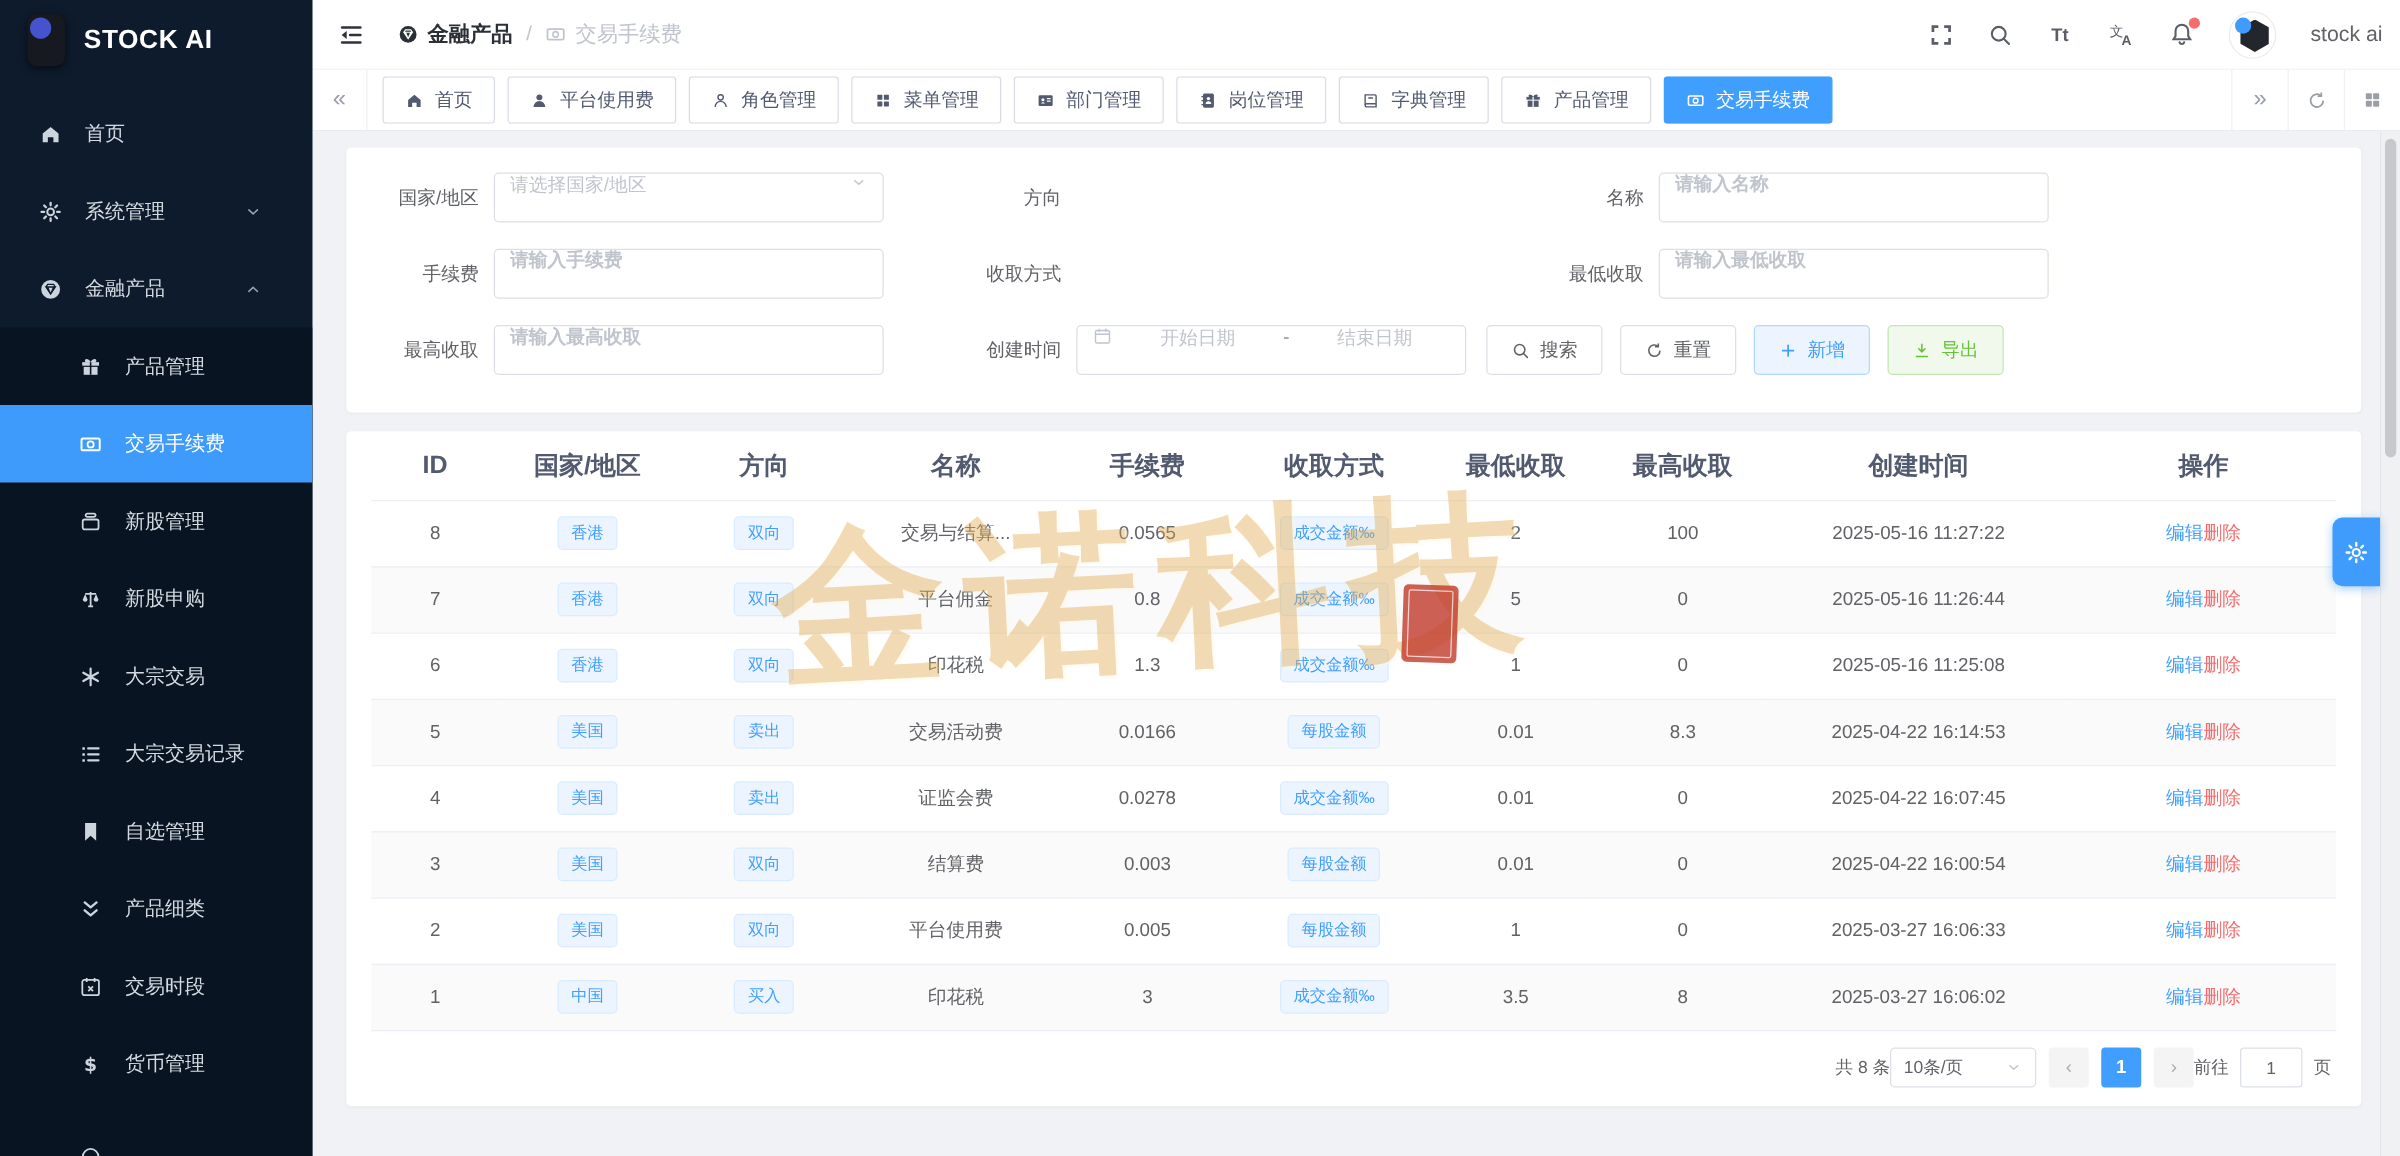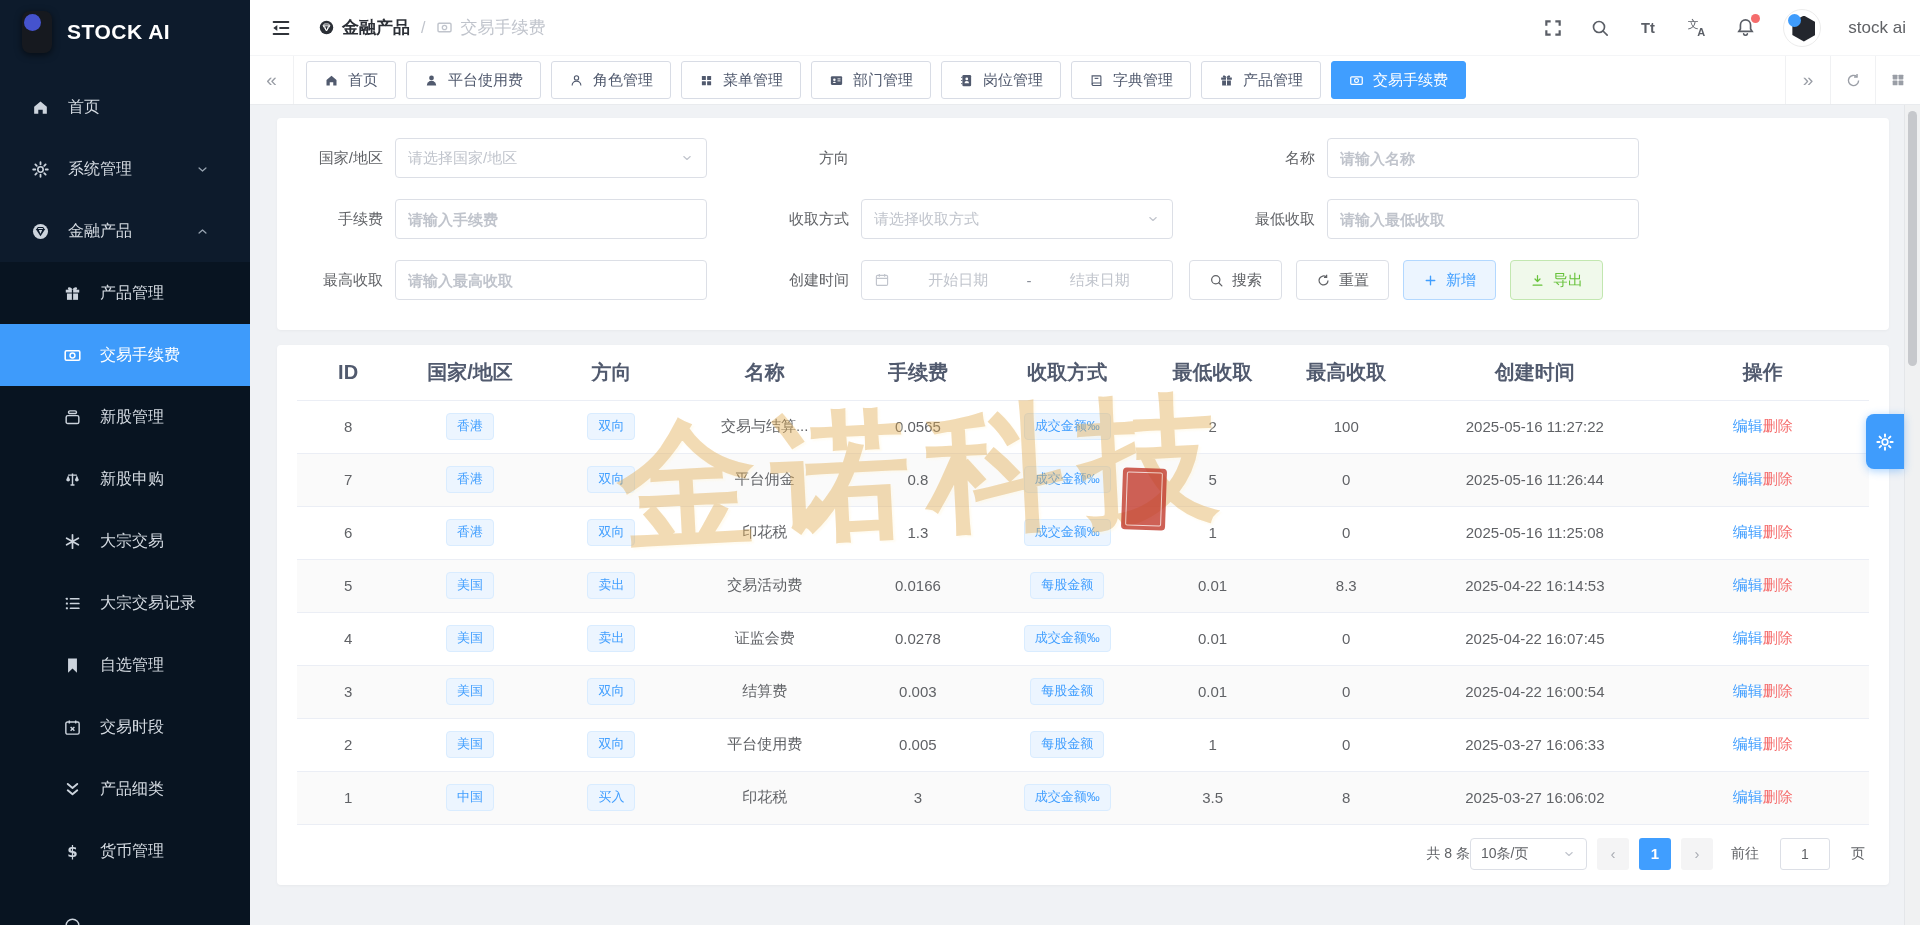--- a/index.html
+++ b/index.html
@@ -71,21 +71,21 @@
   .tab-tool { width:45px; height:100%; display:flex; align-items:center; justify-content:center;
     color:#9a9ea6; border-left:1px solid #f0f1f3; font-size:19px; cursor:pointer; }
 
   
   #filter-card { position:absolute; left:277px; top:118px; width:1612px; height:212px; background:#fff;
     border-radius:4px; box-shadow:0 1px 3px rgba(0,0,0,.04); padding:20px 14px 0; z-index:2; }
   .f-row { display:flex; gap:50px; margin-bottom:21px; align-items:center; }
   .f-field { display:flex; align-items:center; width:416px; flex:none; }
   .f-label { width:104px; text-align:right; padding-right:12px; color:#606266; font-size:15px; white-space:nowrap; }
   .f-control { position:relative; flex:1; height:40px; border:1px solid #dcdfe6; border-radius:4px;
-    background:#fff; display:flex; align-items:center; padding:0 12px; color:#c0c4cc; font-size:15px; gap:8px; }
+    background:#fff; display:flex; align-items:flex-start; padding:0 12px; color:#c0c4cc; font-size:15px; gap:8px; }
   .f-control .chev { margin-left:auto; color:#c0c4cc; }
   .f-control input { border:none; outline:none; flex:1; font-size:15px; color:#606266; width:100%;
     font-family:"Liberation Sans", sans-serif; background:transparent;font-weight:bold; }
   .f-control input::placeholder { color:#c0c4cc; }
   .f-control .cal { color:#c0c4cc; }
   .dr-text { flex:1; text-align:center; color:#c0c4cc; }
   .dr-sep { color:#8a8f99; }
   .f-buttons { display:flex; gap:14px; margin-left:-34px; }
   .btn { height:40px; padding:0 19px; border-radius:4px; border:1px solid #dcdfe6; background:#fff;
     color:#606266; font-size:15px; display:flex; align-items:center; gap:8px; cursor:pointer; white-space:nowrap; }
@@ -109,21 +109,21 @@
   
   #pager { display:flex; justify-content:flex-end; align-items:center; padding:13px 4px 0;
     font-size:14px; color:#606266; }
   .p-total { }
   .p-size { width:117px; height:32px; border:1px solid #dcdfe6; border-radius:4px; display:flex;
     align-items:center; padding:0 10px; color:#606266; cursor:pointer; }
   .p-size .chev { margin-left:auto; color:#c0c4cc; }
   .p-btn { min-width:32px; height:32px; border-radius:3px; background:#f4f4f5; color:#a8abb2;
     display:flex; align-items:center; justify-content:center; margin-left:10px; font-size:15px; cursor:pointer; }
   .p-btn.current { background:#409eff; color:#fff; font-weight:bold; }
-  .p-goto { margin-left:18px; display:flex; align-items:center; gap:21px; }
+  .p-goto { display:flex; align-items:center; gap:9px; }
   .p-input { width:50px; height:32px; border:1px solid #dcdfe6; border-radius:3px; text-align:center;
     font-size:14px; color:#606266; outline:none; font-family:"Liberation Sans", sans-serif; }
 
   
   #gear-fab { position:absolute; right:16px; top:414px; width:38px; height:55px; background:#3f9cfc;
     border-radius:8px 0 0 8px; display:flex; align-items:center; justify-content:center; color:#fff;
     z-index:7; box-shadow:0 2px 8px rgba(63,156,252,.45); cursor:pointer; }
   #scrollbar { position:absolute; right:0; top:105px; bottom:0; width:16px; background:#f0f1f2;
     border-left:1px solid #e4e6e9; z-index:5; }
   #scroll-thumb { position:absolute; left:3px; top:6px; width:9px; height:255px; background:#c6c8cc; border-radius:5px; }
@@ -251,36 +251,36 @@
           <span class="icon">
             <svg width="19" height="19" viewBox="0 0 24 24">
               <path d="M6.4 3h11.2v18L12 15.8 6.4 21z" fill="currentColor"></path>
             </svg>
           </span>
           <span>自选管理</span>
         </div>
         <div class="menu-item">
           <span class="icon">
             <svg width="19" height="19" viewBox="0 0 24 24">
+              <g fill="none" stroke="currentColor" stroke-width="2.4" stroke-linecap="round" stroke-linejoin="round">
+                <path d="m6 5 6 5 6-5M6 13l6 5 6-5"></path>
+              </g>
+            </svg>
+          </span>
+          <span>产品细类</span>
+        </div>
+        <div class="menu-item">
+          <span class="icon">
+            <svg width="19" height="19" viewBox="0 0 24 24">
               <rect x="3.6" y="5" width="16.8" height="15.4" rx="2" fill="none" stroke="currentColor" stroke-width="1.8"></rect>
               <path d="M8 3v4M16 3v4" stroke="currentColor" stroke-width="1.8"></path>
               <path d="m9.6 11.4 4.8 4.8m0-4.8-4.8 4.8" stroke="currentColor" stroke-width="1.8"></path>
             </svg>
           </span>
           <span>交易时段</span>
-        </div>
-        <div class="menu-item">
-          <span class="icon">
-            <svg width="19" height="19" viewBox="0 0 24 24">
-              <g fill="none" stroke="currentColor" stroke-width="2.4" stroke-linecap="round" stroke-linejoin="round">
-                <path d="m6 5 6 5 6-5M6 13l6 5 6-5"></path>
-              </g>
-            </svg>
-          </span>
-          <span>产品细类</span>
         </div>
         <div class="menu-item">
           <span class="icon">
             <svg width="19" height="19" viewBox="0 0 24 24">
               <text x="12" y="18.5" font-size="19" font-weight="bold" text-anchor="middle" fill="currentColor" font-family="DejaVu Sans, sans-serif">$</text>
             </svg>
           </span>
           <span>货币管理</span>
         </div>
         <div class="menu-item partial">
@@ -507,28 +507,20 @@
       </div>
       <div class="f-row">
         <div class="f-field">
           <span class="f-label">手续费</span>
           <div class="f-control">
             <input placeholder="请输入手续费" style="">
           </div>
         </div>
         <div class="f-field">
           <span class="f-label">收取方式</span>
-          <div class="f-control">
-            <span>请选择收取方式</span>
-            <span class="chev icon">
-              <svg width="14" height="14" viewBox="0 0 24 24">
-                <path d="m6.5 9.5 5.5 5 5.5-5" fill="none" stroke="currentColor" stroke-width="2" stroke-linecap="round" stroke-linejoin="round"></path>
-              </svg>
-            </span>
-          </div>
         </div>
         <div class="f-field">
           <span class="f-label">最低收取</span>
           <div class="f-control">
             <input placeholder="请输入最低收取" style="">
           </div>
         </div>
       </div>
       <div class="f-row">
         <div class="f-field">

